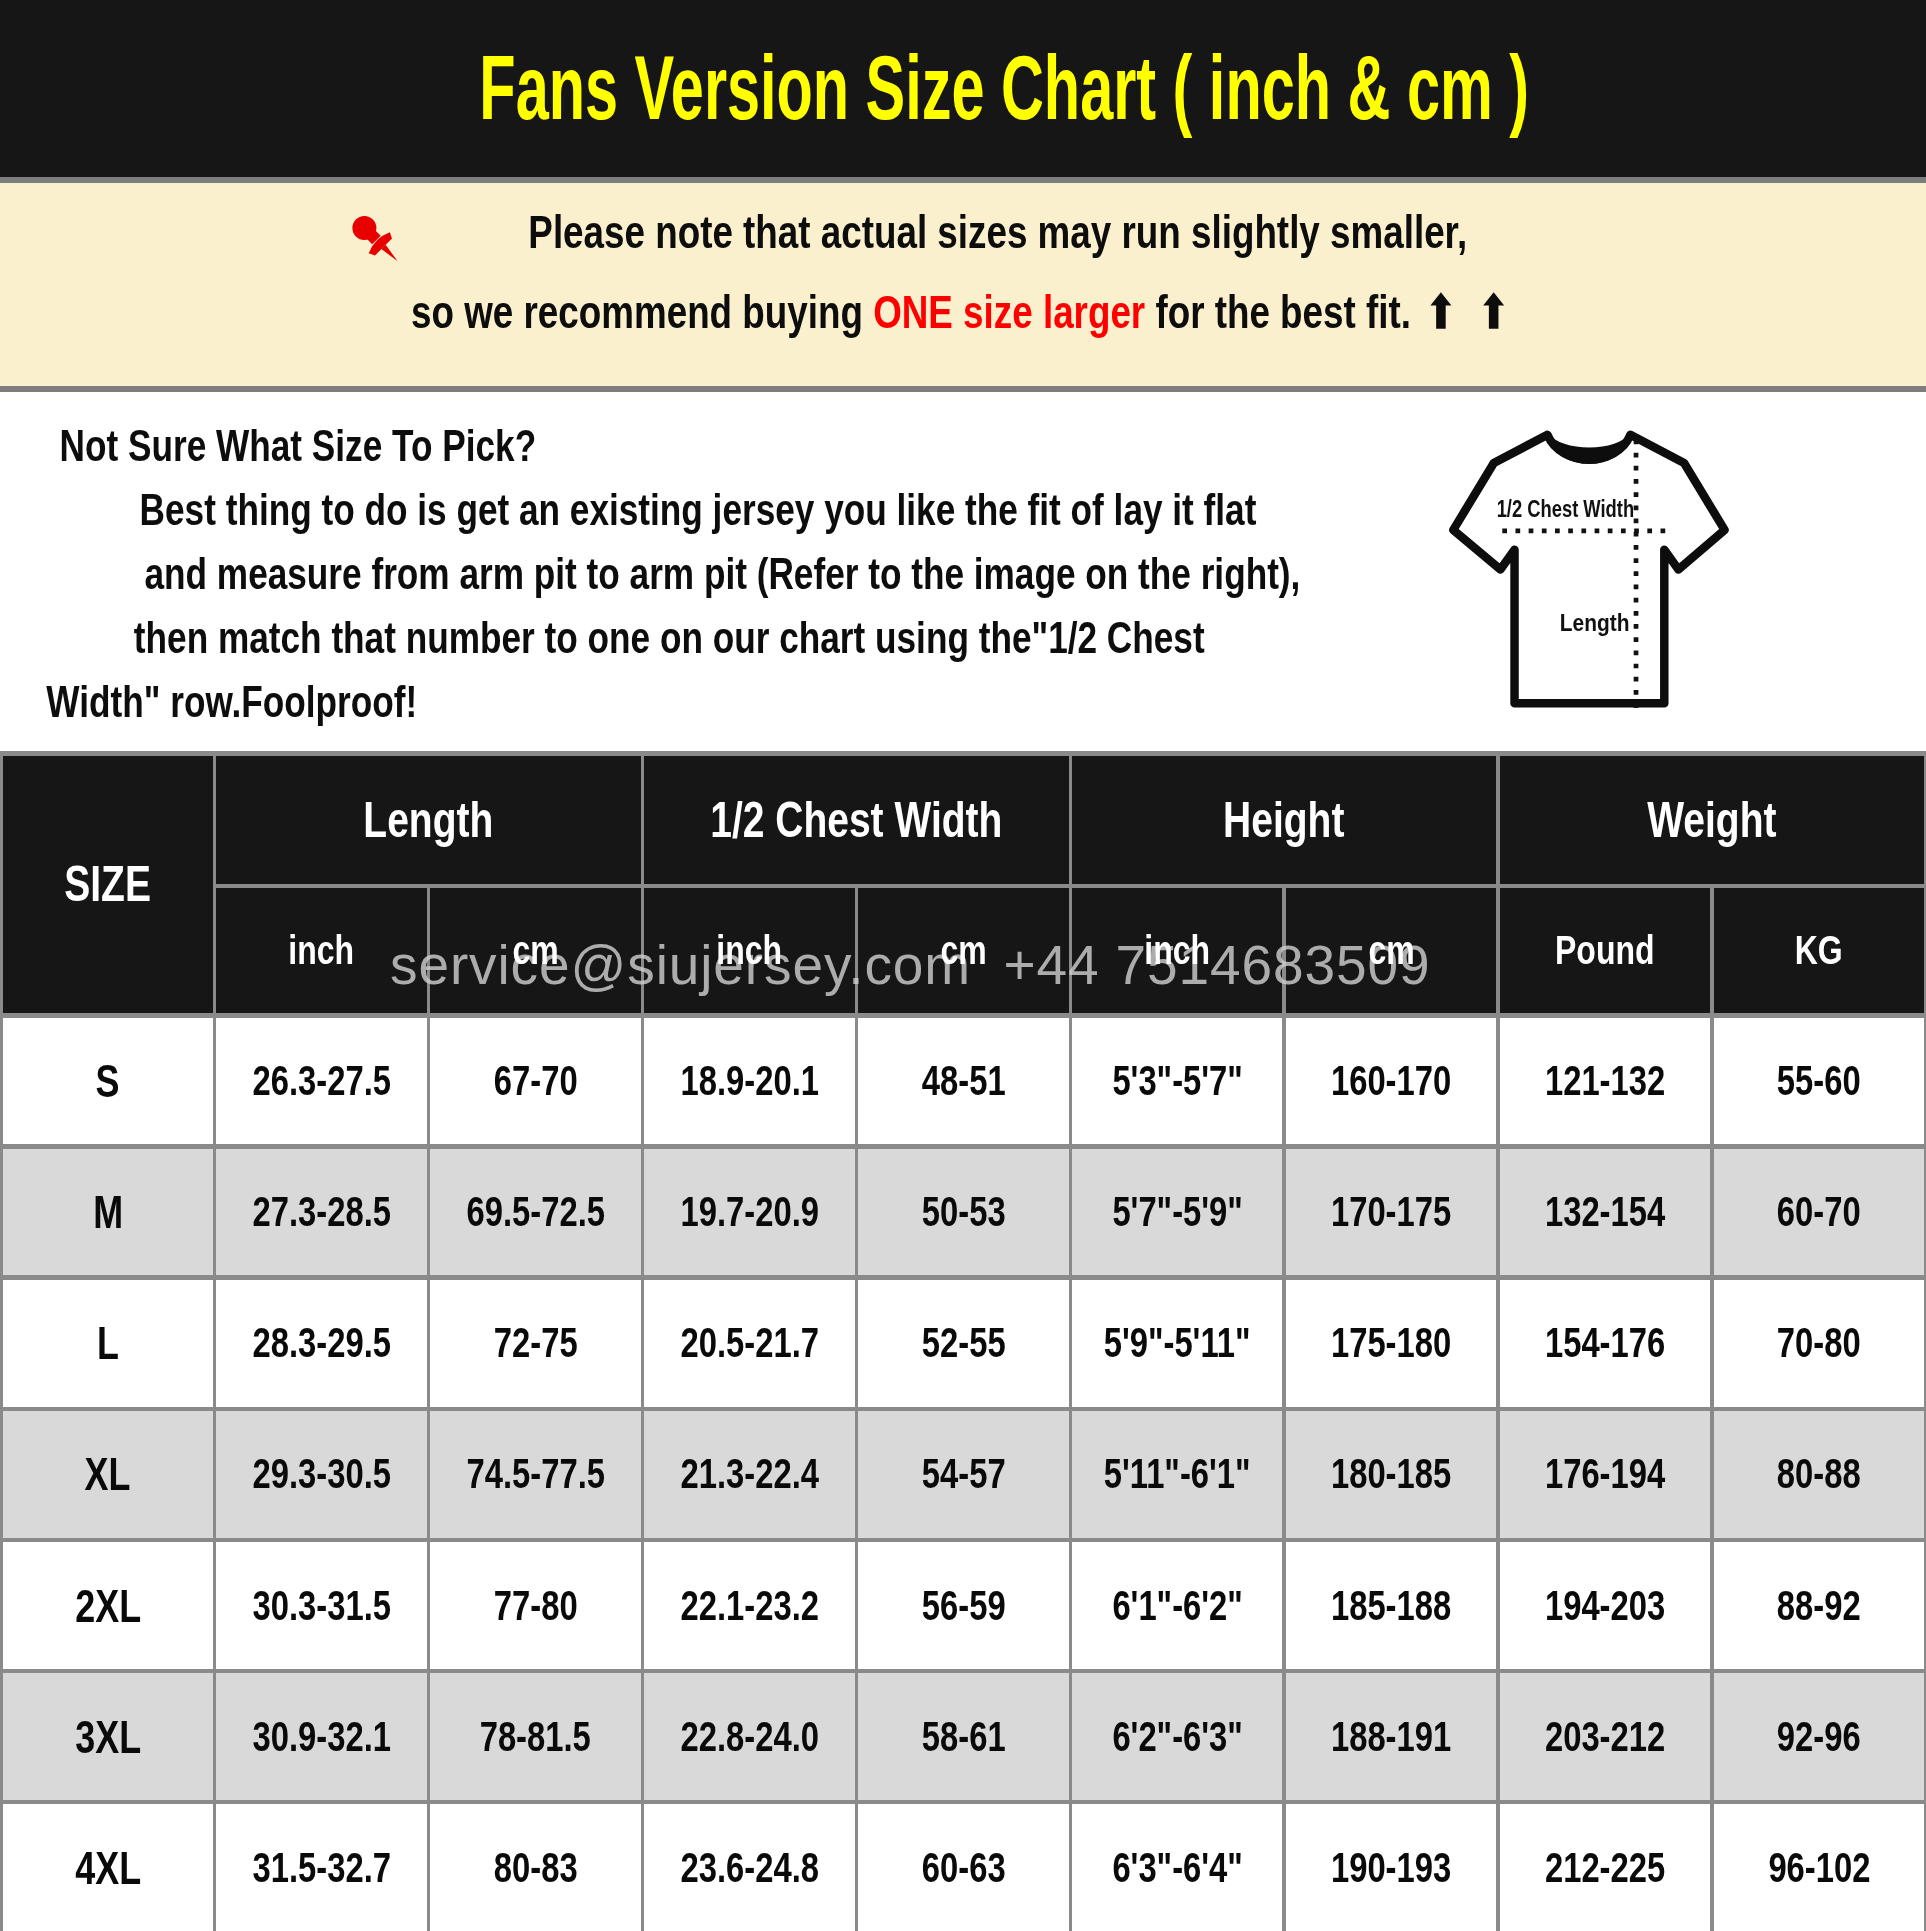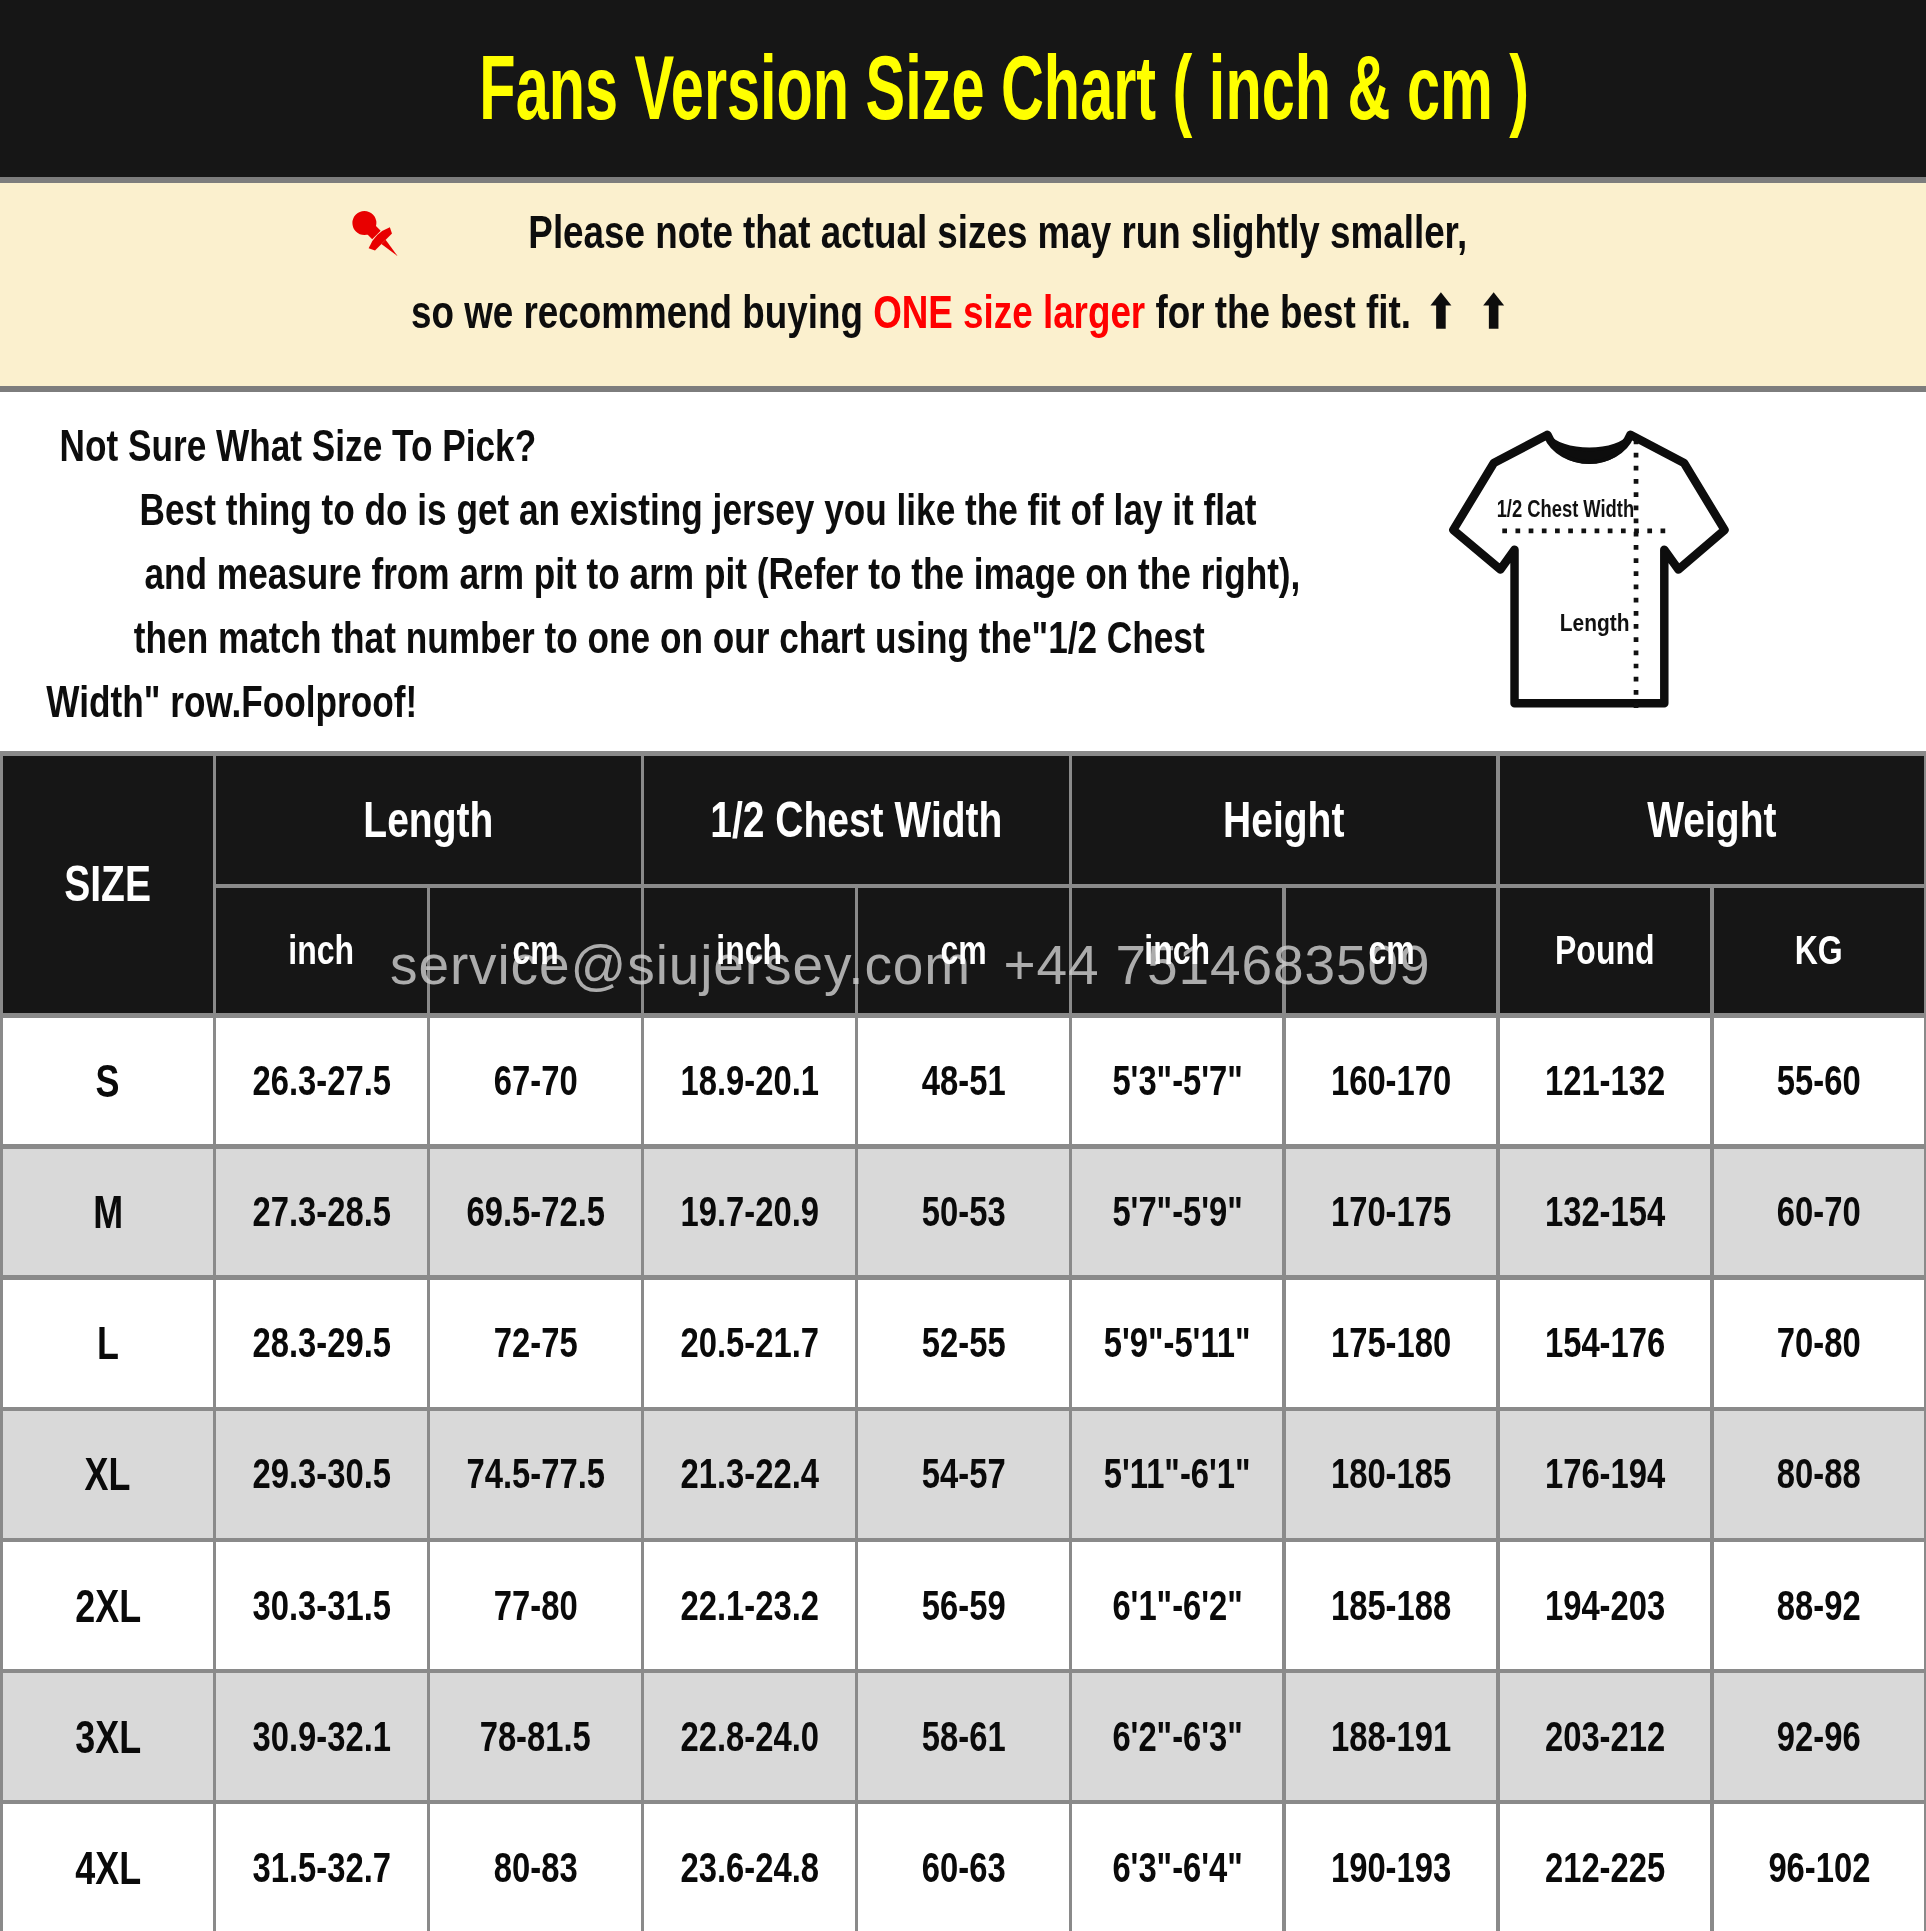--- a/index.html
+++ b/index.html
@@ -24,21 +24,21 @@
   .div1{top:177px;height:5.5px;}
   .div2{top:386px;height:6.4px;}
 
   
   .notice{
     position:absolute;left:0;top:183px;width:1927px;height:203px;
     background:#FBF0CE;display:flex;flex-direction:column;align-items:center;
     padding-top:20px;box-sizing:border-box;
   }
   .notice .nline{height:59px;line-height:59px;font-size:46px;font-weight:700;color:#0d0d0d;
-    display:flex;align-items:flex-end;justify-content:center;}
+    display:flex;align-items:flex-start;justify-content:center;}
   .notice .nline2{margin-top:21px;}
   .pin{width:64px;height:64px;margin-right:3.7px;transform:translateY(5.5px);}
   .hl-red{color:#FF0000;}
   .arrows{letter-spacing:7.3px;margin-left:5.5px;}
 
   
   .instructions{
     position:absolute;left:0;top:392px;width:1286px;height:359px;
     padding-top:22px;box-sizing:border-box;text-align:left;
   }

